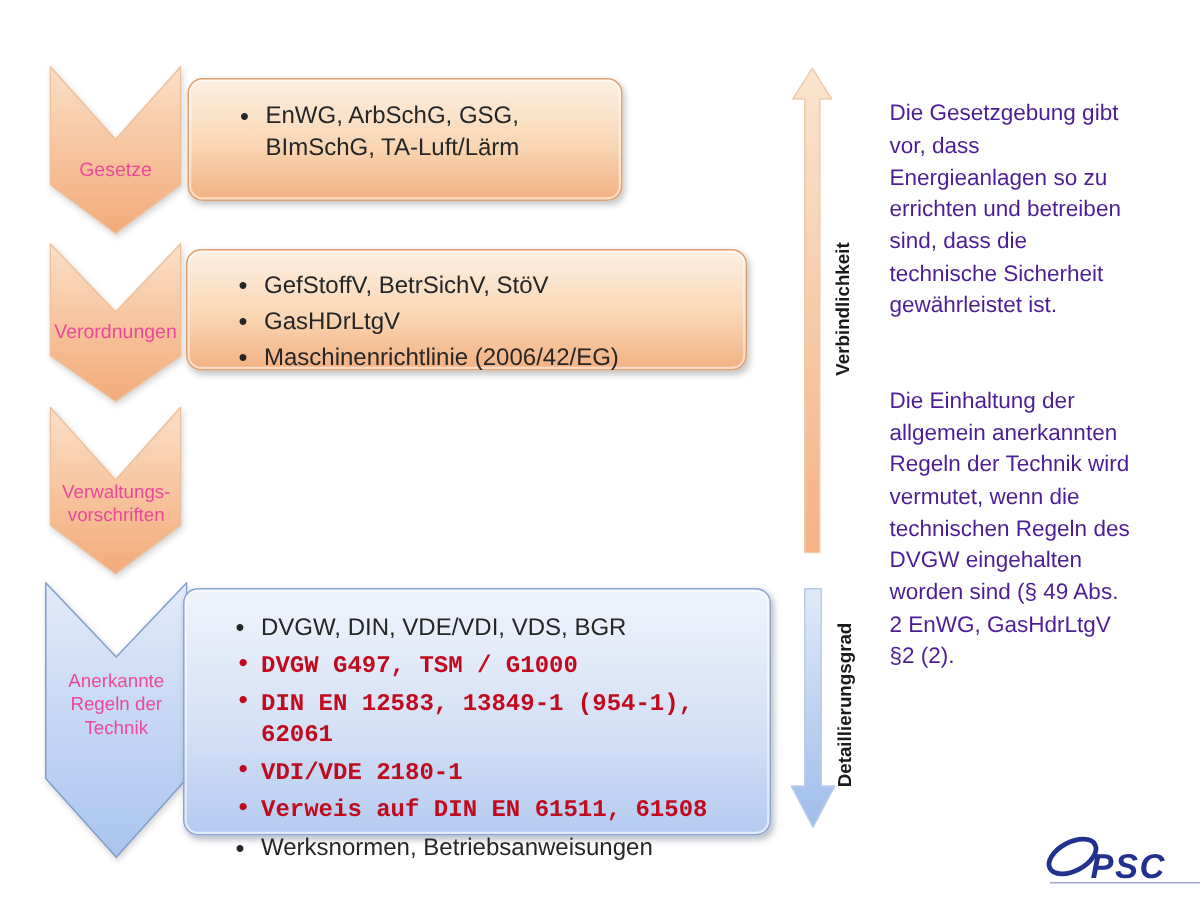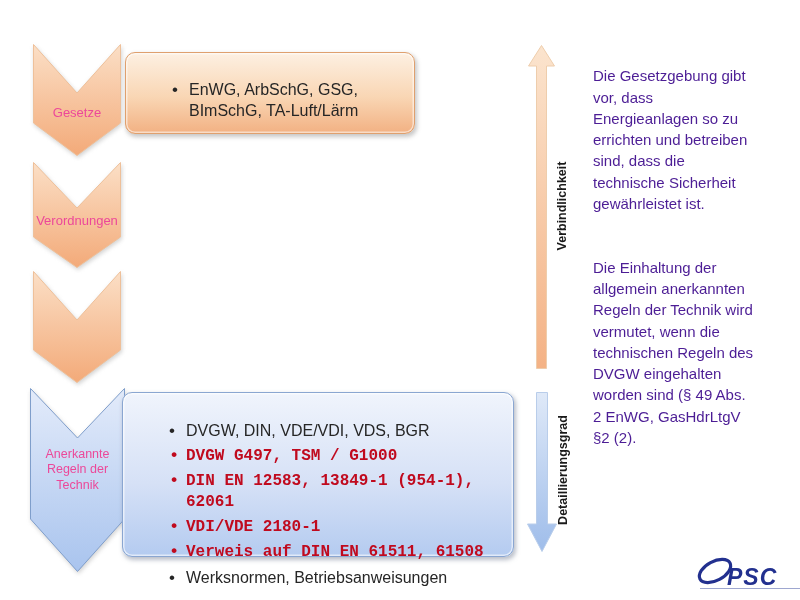--- a/index.html
+++ b/index.html
@@ -12,21 +12,21 @@
   .stage-label{position:absolute;text-align:center;color:#ec4899;font-size:13px;
                line-height:1.22;white-space:pre-line;}
 
   
   .box{position:absolute;border-radius:10px;border:1px solid #dfa06e;
        background:linear-gradient(180deg,#fdf0e2 0%,#f9d6b4 55%,#f2b183 100%);
        box-shadow:inset 0 0 0 1.5px rgba(255,255,255,.55),1.5px 2.5px 4px rgba(130,130,130,.45);}
   .box.blue{border-color:#8aa6d1;
        background:linear-gradient(180deg,#f0f4fc 0%,#d6e1f6 55%,#b4cbf0 100%);
        box-shadow:inset 0 0 0 1.5px rgba(255,255,255,.6),1.5px 2.5px 4px rgba(120,130,150,.5);}
-  ul.bullets{list-style:none;margin:16px;padding:7px 8px 5px 30px;}
+  ul.bullets{list-style:none;margin:4px;padding:7px 8px 5px 30px;}
   ul.bullets li{position:relative;padding-left:17px;font-size:16px;color:#262626;
                 line-height:1.3;margin:3px 0;white-space:pre-line;}
   ul.bullets li::before{content:"\2022";position:absolute;left:0;top:-1px;font-size:17px;}
   ul.bullets li.red{color:#c00a1e;font-weight:bold;font-family:Liberation Mono, monospace;}
   .box.b1 ul.bullets{padding-top:8px;}
   .box.b3 ul.bullets{padding-top:26px;}
   .box.b4 ul.bullets li{margin:4.5px 0;}
 
   
   .axis-label{position:absolute;width:170px;text-align:center;font-size:12.5px;font-weight:bold;
@@ -73,35 +73,44 @@
   <div class="stage-label" style="left:33px;top:105px;width:88px">Gesetze</div>
 
   <svg class="chev" style="left:33px;top:162px" width="88" height="106">
     <polygon points="0.5,0.5 44,46 87.5,0.5 87.5,75 44,105.5 0.5,75" fill="url(#gOr)" stroke="#eec09a" stroke-width="1"></polygon>
   </svg>
   <div class="stage-label" style="left:26px;top:213px;width:102px">Verordnungen</div>
 
   <svg class="chev" style="left:33px;top:271px" width="88" height="112">
     <polygon points="0.5,0.5 44,49 87.5,0.5 87.5,79 44,111.5 0.5,79" fill="url(#gOr)" stroke="#eec09a" stroke-width="1"></polygon>
   </svg>
+  <div class="stage-label" style="left:30px;top:321px;width:95px;font-size:12.5px">Verwaltungs-
+vorschriften</div>
 
   <svg class="chev" style="left:30px;top:388px" width="95" height="184">
     <polygon points="0.5,0.5 47.5,50 94.5,0.5 94.5,131 47.5,183.5 0.5,131" fill="url(#gBl)" stroke="#7f9ecb" stroke-width="1"></polygon>
   </svg>
   <div class="stage-label" style="left:30px;top:447px;width:95px;font-size:12.5px">Anerkannte
 Regeln der
 Technik</div>
 
   <div class="box b1" style="left:125px;top:52px;width:288px;height:80px">
     <ul class="bullets">
       <li>EnWG, ArbSchG, GSG,
 BImSchG, TA-Luft/Lärm</li>
     </ul>
   </div>
 
+  <div class="box b2" style="left:124px;top:166px;width:372px;height:79px">
+    <ul class="bullets">
+      <li>GefStoffV, BetrSichV, StöV</li>
+      <li>GasHDrLtgV</li>
+      <li>Maschinenrichtlinie (2006/42/EG)</li>
+    </ul>
+  </div>
 
 
   <div class="box blue b4" style="left:122px;top:392px;width:390px;height:163px">
     <ul class="bullets">
       <li>DVGW, DIN, VDE/VDI, VDS, BGR</li>
       <li class="red">DVGW G497, TSM / G1000</li>
       <li class="red">DIN EN 12583, 13849-1 (954-1), 62061</li>
       <li class="red">VDI/VDE 2180-1</li>
       <li class="red">Verweis auf DIN EN 61511, 61508</li>
       <li>Werksnormen, Betriebsanweisungen</li>

